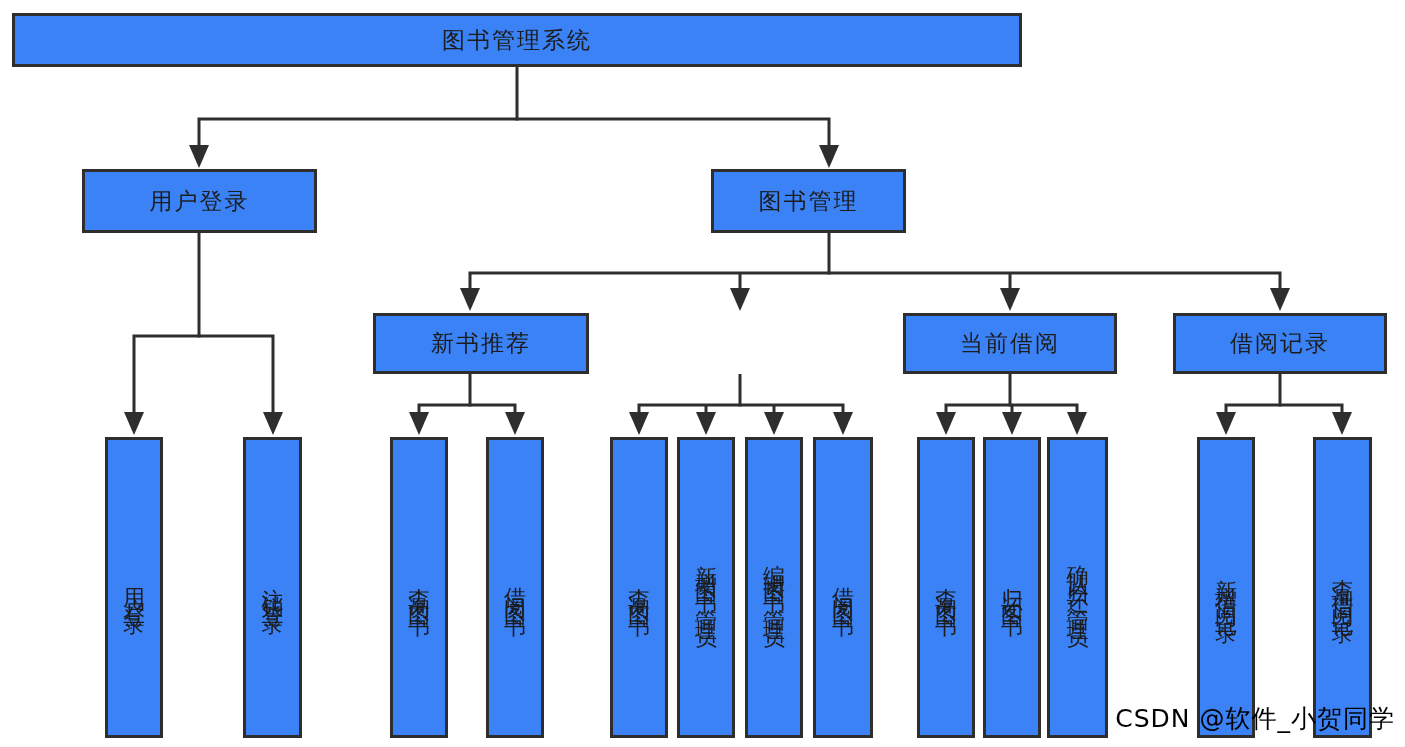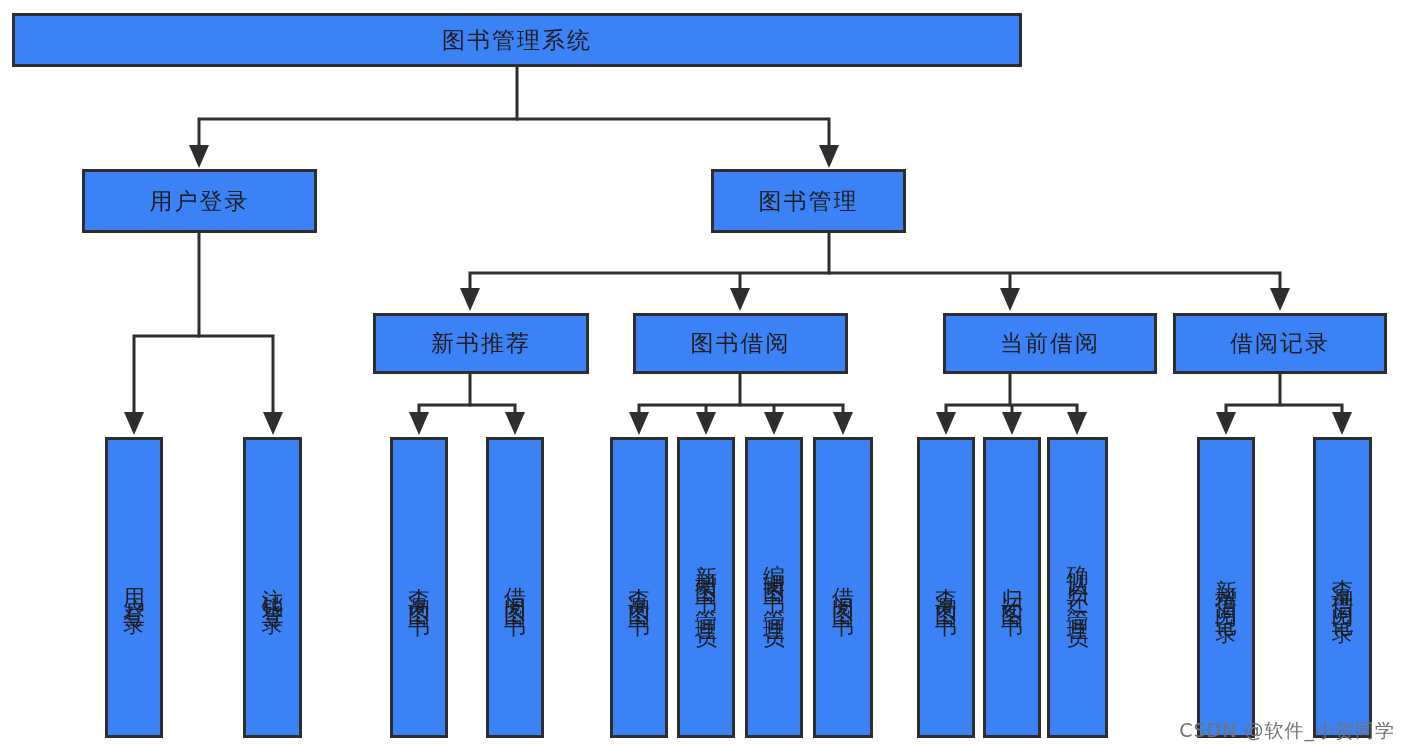--- a/index.html
+++ b/index.html
@@ -43,23 +43,23 @@
     writing-mode: vertical-rl;
     text-orientation: mixed;
     font-size: 22px;
     letter-spacing: 9px;
     line-height: 1;
     white-space: nowrap;
   }
   .watermark {
     position: absolute;
     right: 10px;
-    bottom: 3px;
-    font-size: 19px;
-    color: #737373;
+    bottom: 12px;
+    font-size: 25px;
+    color: #000000;
     letter-spacing: 1px;
   }
 </style>
 </head>
 <body>
 
 <div class="canvas">
 
   <svg class="connectors" viewBox="0 0 1405 747" xmlns="http://www.w3.org/2000/svg">
 
@@ -116,24 +116,21 @@
   <div class="node h-node" style="left:82px; top:169px; width:235px; height:64px;">
     <span>用户登录</span>
   </div>
   <div class="node h-node" style="left:711px; top:169px; width:195px; height:64px;">
     <span>图书管理</span>
   </div>
 
   <div class="node h-node" style="left:363px; top:313px; width:216px; height:61px;margin-left:10px;">
     <span>新书推荐</span>
   </div>
-  <div class="node h-node" style="left:633px; top:313px; width:215px; height:61px;">
-    <span>图书借阅</span>
-  </div>
-  <div class="node h-node" style="left:903px; top:313px; width:214px; height:61px;margin-left:40px;">
+  <div class="node h-node" style="left:903px; top:313px; width:214px; height:61px;">
     <span>当前借阅</span>
   </div>
   <div class="node h-node" style="left:1173px; top:313px; width:214px; height:61px;">
     <span>借阅记录</span>
   </div>
 
   <div class="node v-node" style="left:105px; top:437px; width:58px; height:301px;">
     <span>用户登录</span>
   </div>
   <div class="node v-node" style="left:243px; top:437px; width:59px; height:301px;">

